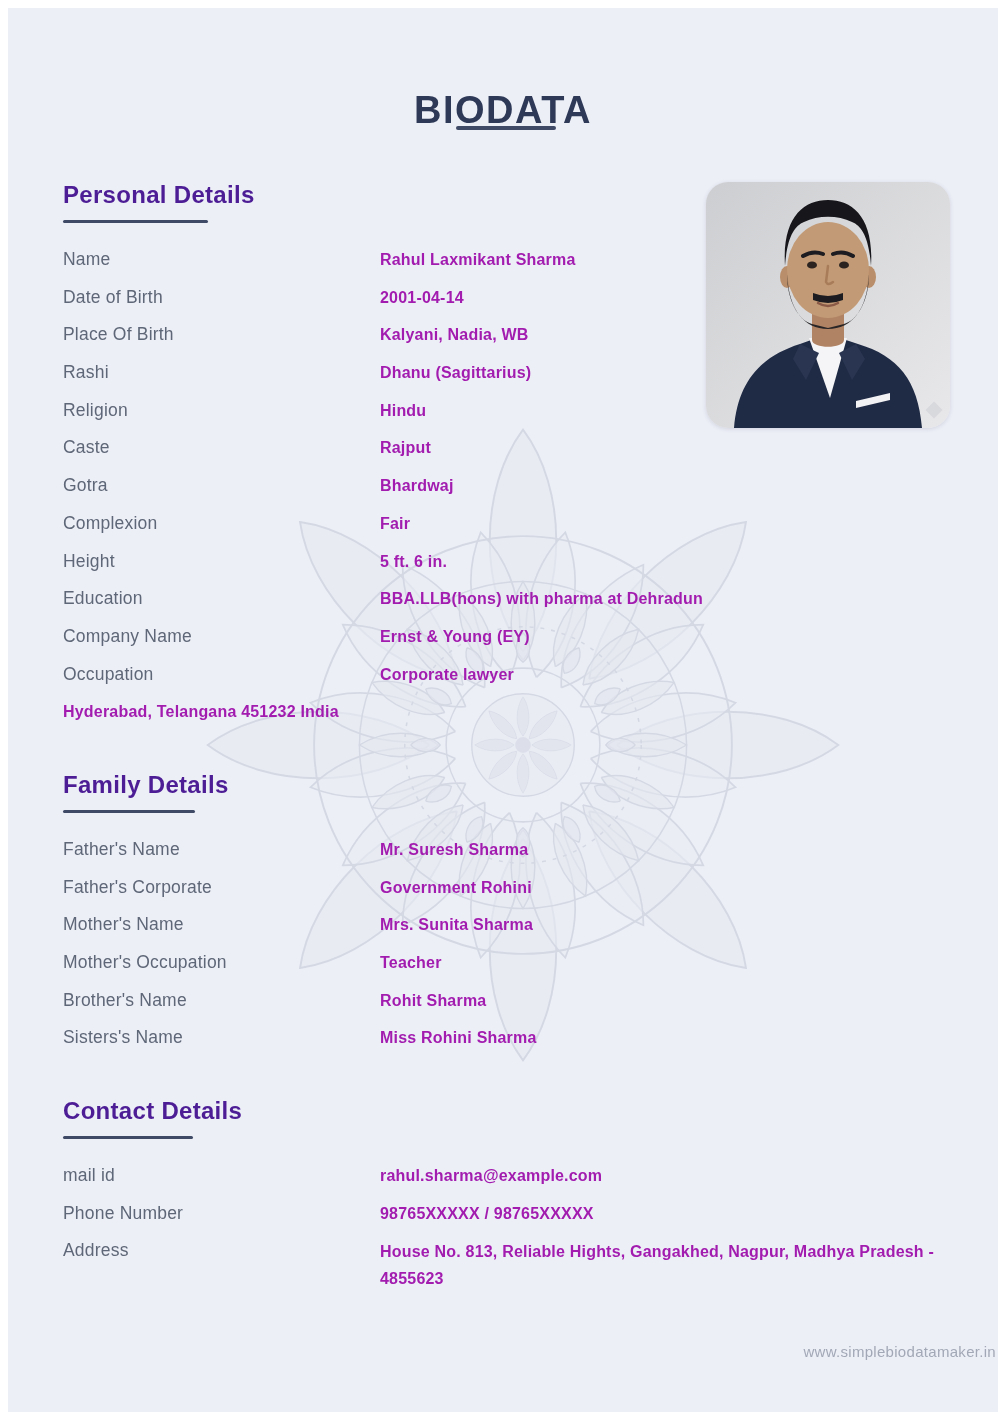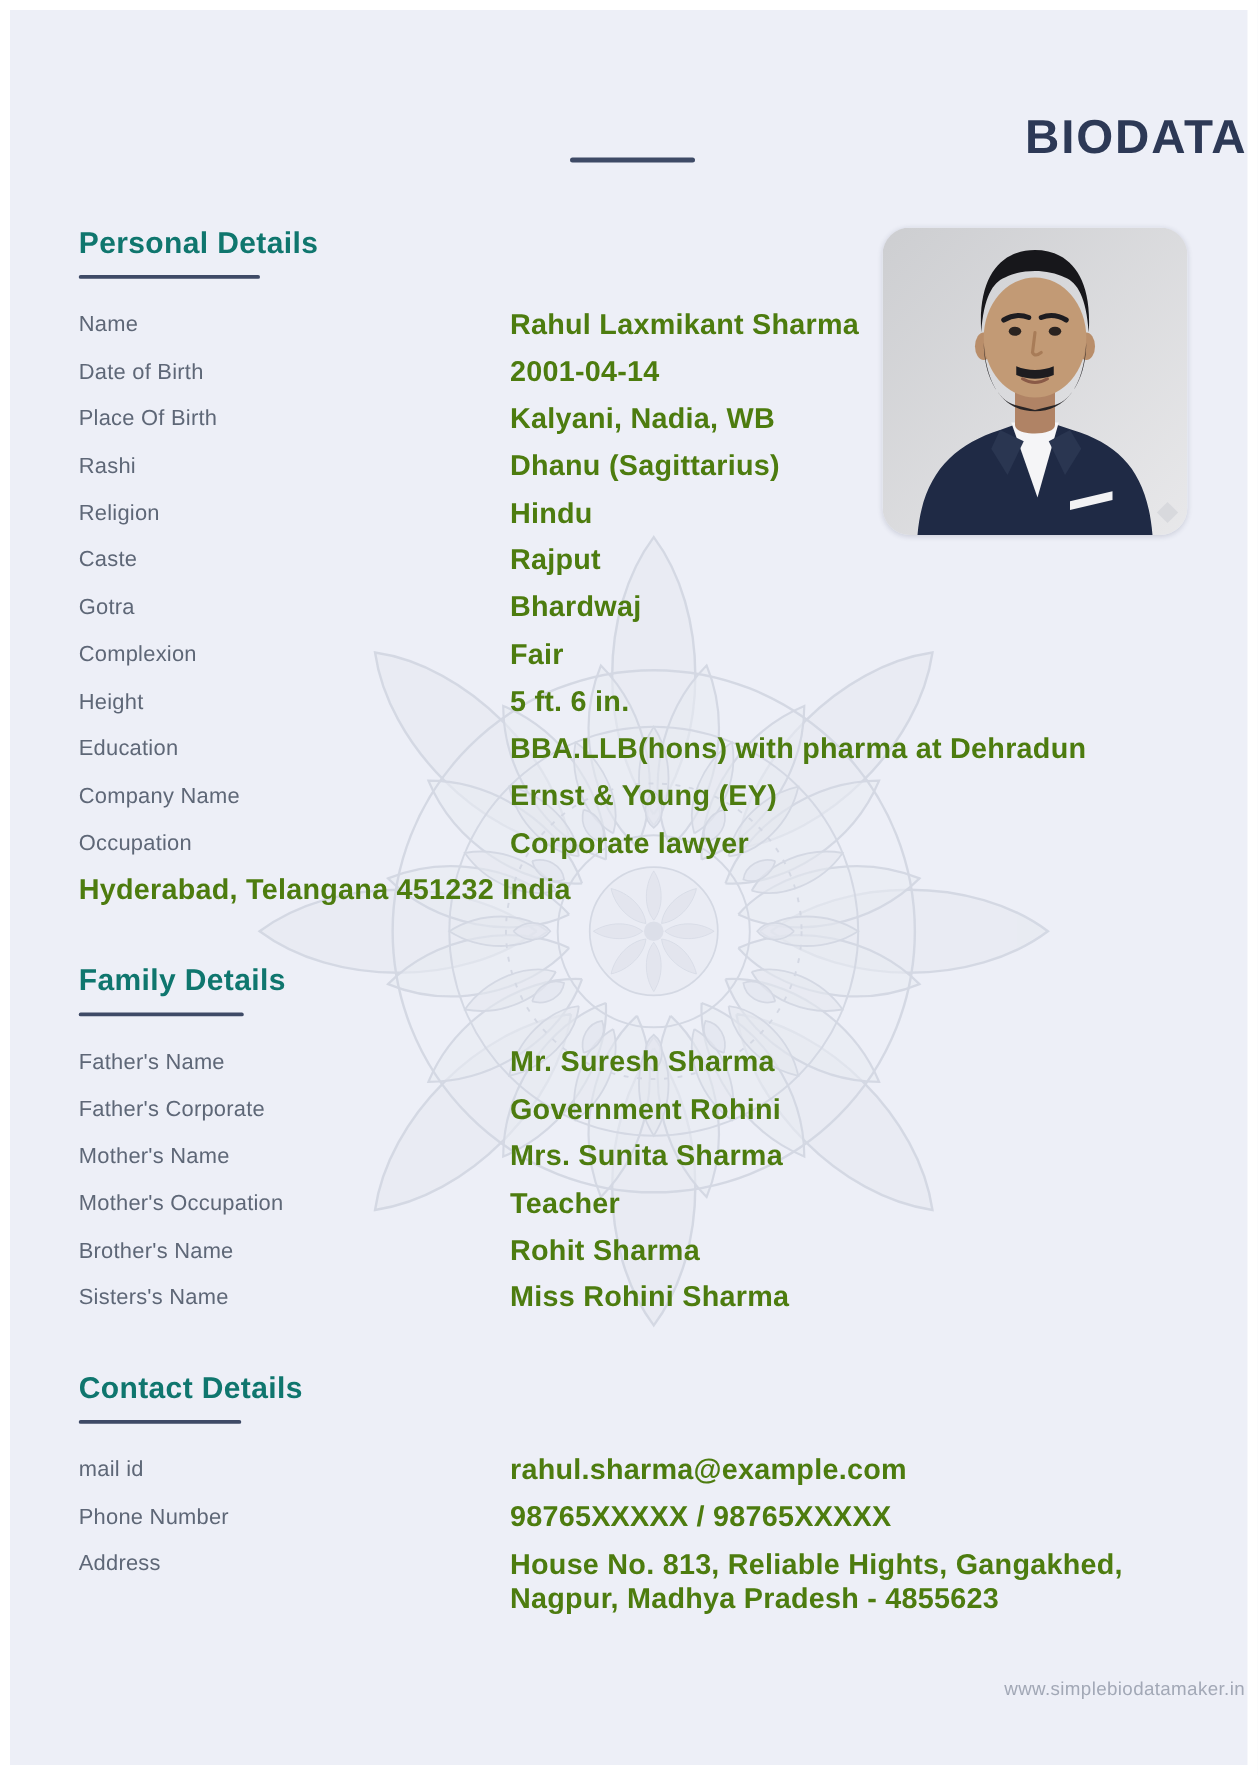--- a/index.html
+++ b/index.html
@@ -11,21 +11,21 @@
     font-family:"Liberation Sans", sans-serif;
   }
   .page{
     position:absolute;inset:8px;
     background:#edeff7;
     overflow:hidden;
   }
   
   .doc-title{
     position:absolute;top:56px;left:0;width:100%;
-    text-align:right;
+    text-align:center;
     font-size:38px;font-weight:800;letter-spacing:1.5px;
     color:#2d3956;
   }
   .title-underline{
     position:absolute;top:118px;left:448px;
     width:100px;height:4px;border-radius:2px;
     background:#3e4a66;
   }
   
   .mandala{
@@ -42,38 +42,38 @@
     box-shadow:0 1px 4px rgba(40,50,80,0.15);
   }
   .photo svg{display:block;}
   
   .section{position:absolute;left:55px;width:905px;}
   .section-personal{top:172px;}
   .section-family{top:762px;}
   .section-contact{top:1088px;}
   .section-heading{
     font-size:24px;font-weight:800;letter-spacing:0.3px;
-    color:#0f766e;line-height:30px;
+    color:#4c1d95;line-height:30px;
   }
   .section-underline{
     height:3px;background:#3e4a66;border-radius:2px;margin-top:10px;
   }
   .section-personal .section-underline{width:145px;}
   .section-family  .section-underline{width:132px;}
   .section-contact .section-underline{width:130px;}
   .rows{margin-top:24px;}
-  .row{display:flex;align-items:flex-start;margin-bottom:12.7px;min-height:25px;gap:28px;}
+  .row{display:flex;align-items:flex-start;margin-bottom:12.7px;min-height:25px;}
   .row .label{
     width:317px;flex:0 0 317px;
     font-size:17.5px;font-weight:400;color:#5e6777;
     line-height:25px;letter-spacing:0.2px;
   }
   .row .value{
     flex:1;
-    font-size:23px;font-weight:600;color:#4d7c0f;
+    font-size:16px;font-weight:600;color:#a21caf;
     line-height:25px;letter-spacing:0.2px;
   }
   .row-address .value{line-height:27px;}
   
   .footer-url{
     position:absolute;right:2px;bottom:52px;
     font-size:15px;color:#a2a8b6;letter-spacing:0.3px;
     white-space:nowrap;
   }
 </style>

